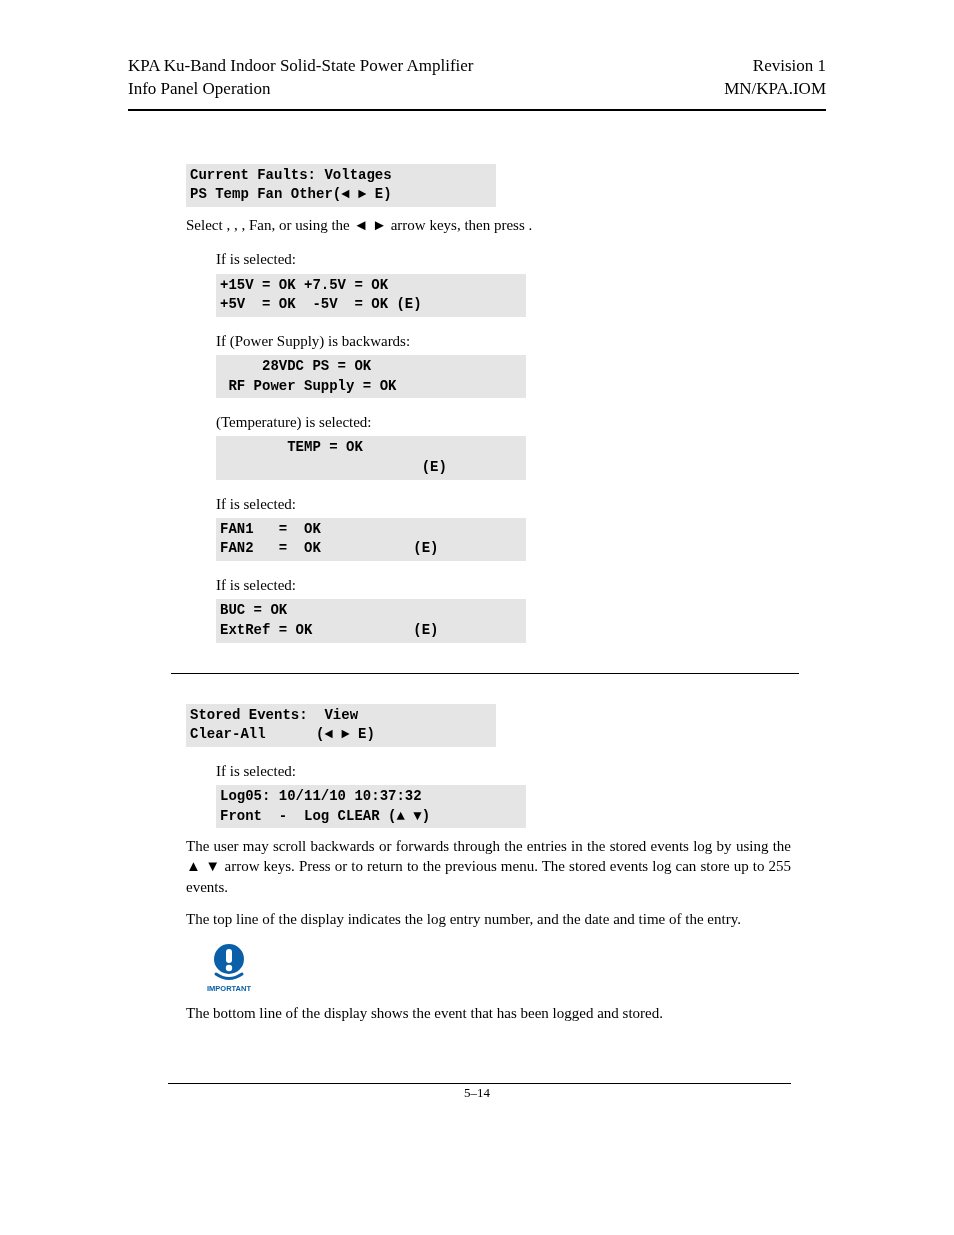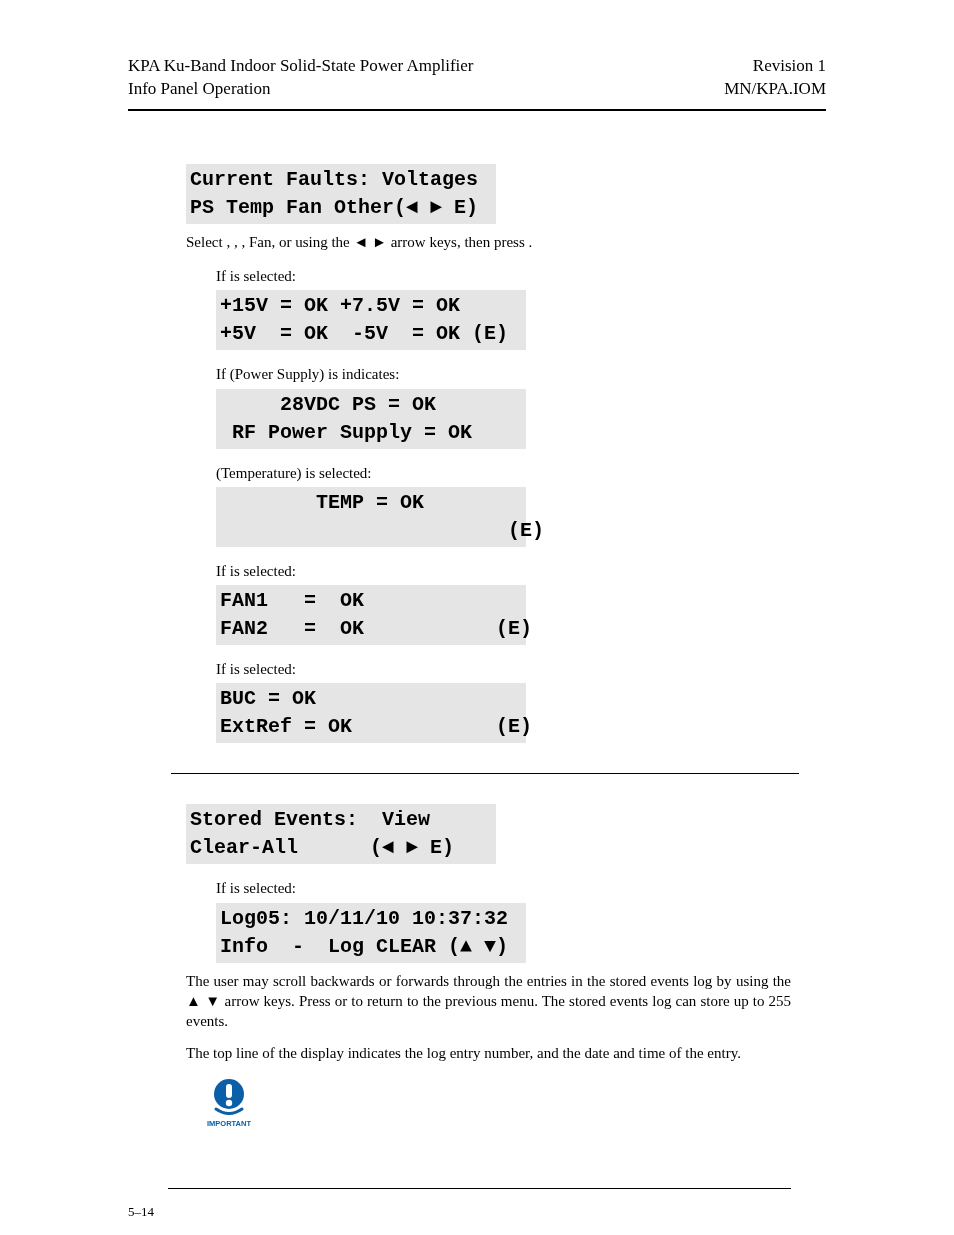--- a/index.html
+++ b/index.html
@@ -24,21 +24,21 @@
     border: none;
     border-top: 2px solid #000;
     margin: 6px 0 0 0;
   }
   .content-wrap {
     padding: 50px 35px 0 58px;
   }
   .display-box {
     font-family: "Courier New", Courier, monospace;
     font-weight: bold;
-    font-size: 20px;
+    font-size: 14px;
     background: #e5e5e5;
     white-space: pre;
     padding: 2px 4px;
     line-height: 1.4;
     display: block;
     width: 310px;
     margin: 3px 0 8px 0;
   }
   .para {
     margin: 8px 0 12px 0;
@@ -64,23 +64,23 @@
   }
   .important-icon svg { display: block; }
   .important-label {
     font-family: Arial, Helvetica, sans-serif;
     font-size: 7.5px;
     font-weight: bold;
     fill: #0a5fa8;
     text-anchor: middle;
   }
   .page-num {
-    text-align: left;
+    text-align: center;
     font-size: 13px;
-    margin-top: 14px;
+    margin-top: 0;
   }
   .footer-rule {
     border: none;
     border-top: 1px solid #000;
     margin: 60px 35px 0 40px;
   }
 </style>
 </head>
 <body>
 
@@ -101,21 +101,21 @@
   <div class="display-box"><span>Current Faults: Voltages</span>
 <span>PS Temp Fan Other(◄ ► E)</span></div>
 
   <p class="para">Select           ,     ,         , Fan, or           using the ◄ ►  arrow keys, then press           .</p>
 
   <div class="indent-1">
     <p class="if-line">If            is selected:</p>
     <div class="display-box"><span>+15V = OK +7.5V = OK</span>
 <span>+5V  = OK  -5V  = OK (E)</span></div>
 
-    <p class="if-line">If       (Power Supply) is indicates:</p>
+    <p class="if-line">If       (Power Supply) is backwards:</p>
     <div class="display-box"><span>     28VDC PS = OK</span>
 <span> RF Power Supply = OK</span></div>
 
     <p class="if-line">           (Temperature) is selected:</p>
     <div class="display-box"><span>        TEMP = OK</span>
 <span>                        (E)</span></div>
 
     <p class="if-line">If        is selected:</p>
     <div class="display-box"><span>FAN1   =  OK</span>
 <span>FAN2   =  OK           (E)</span></div>
@@ -127,34 +127,35 @@
 
   <hr class="section-hr">
 
   <div class="display-box"><span>Stored Events:  View</span>
 <span>Clear-All      (◄ ► E)</span></div>
 
 
   <div class="indent-1">
     <p class="if-line">If          is selected:</p>
     <div class="display-box"><span>Log05: 10/11/10 10:37:32</span>
-<span>Info  -  Log CLEAR (▲ ▼)</span></div>
+<span>Front  -  Log CLEAR (▲ ▼)</span></div>
   </div>
 
   <p class="para justified">The  user  may  scroll  backwards  or  forwards  through  the  entries  in  the  stored  events  log  by using  the  ▲ ▼  arrow  keys.  Press               or               to  return  to  the  previous  menu.  The stored events log can store up to 255 events.</p>
 
   <p class="para">The top line of the display indicates the log entry number, and the date and time of the entry.</p>
 
   <div class="important-icon">
     <svg width="54" height="52" viewBox="0 0 54 52">
       <circle cx="27" cy="18" r="15" fill="#0a5fa8"></circle>
       <rect x="24" y="8" width="6" height="14" rx="3" fill="#fff"></rect>
       <circle cx="27" cy="27" r="3.2" fill="#fff"></circle>
       <path d="M14 33 Q27 42 40 33" stroke="#0a5fa8" stroke-width="3" fill="none" stroke-linecap="round"></path>
       <text x="27" y="50" class="important-label">IMPORTANT</text>
     </svg>
   </div>
 
+  <p class="para">The bottom line of the display shows the event that has been logged and stored.</p>
 
 </div>
 
 <hr class="footer-rule">
 <div class="page-num">5–14</div>
 
 </body></html>

